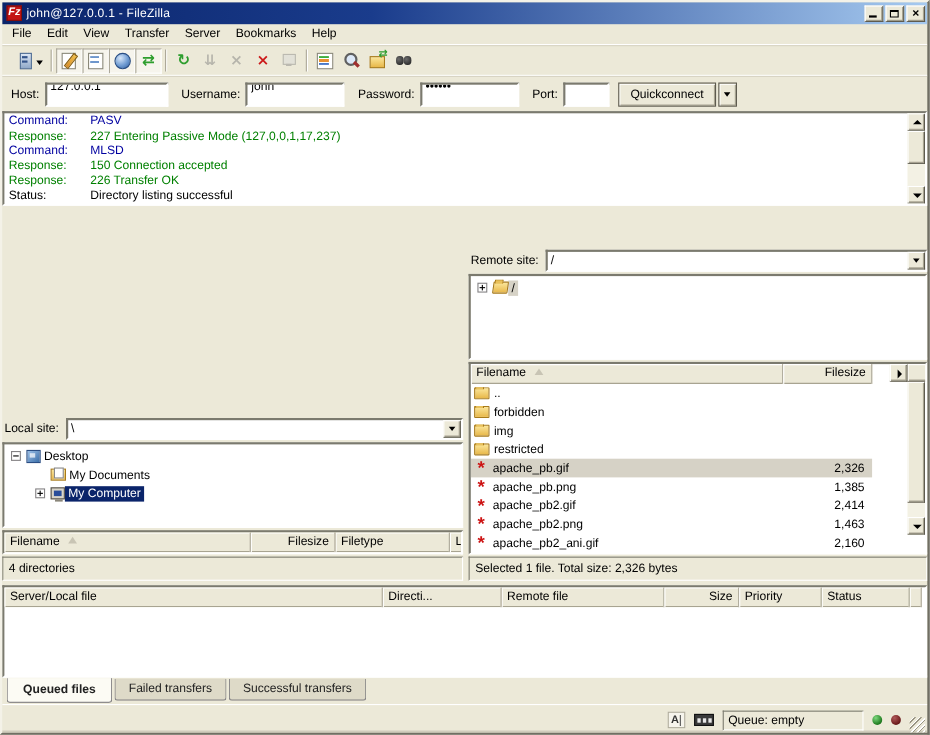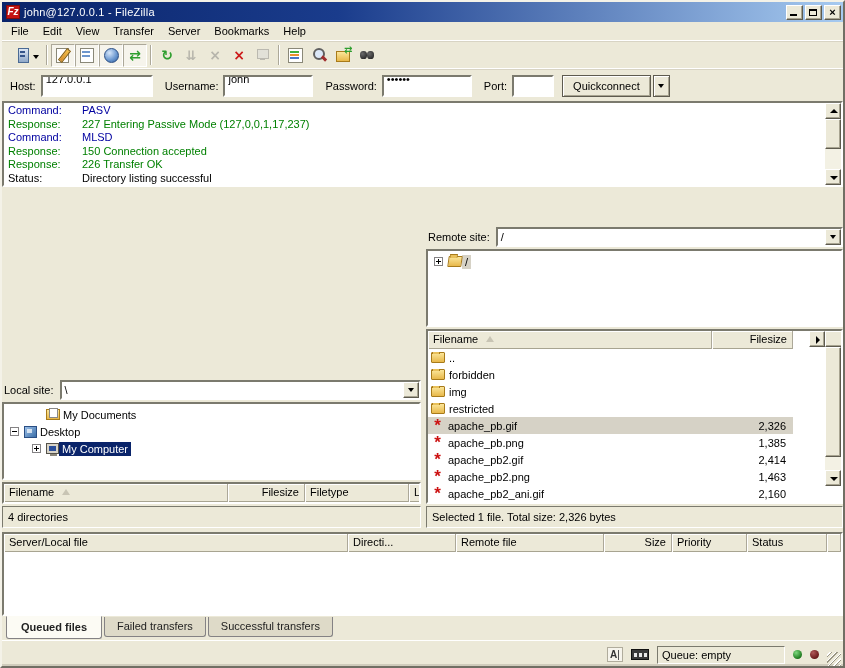--- a/index.html
+++ b/index.html
@@ -187,21 +187,21 @@
   .i-docs::after { content:""; position:absolute; left:2px; top:-2px; width:7px; height:8px; background:#FFF; border:1px solid #888; }
   .i-computer { width:13px; height:11px; background:#D8D4C8; border:1px solid #55524A; }
   .i-computer::before { content:""; position:absolute; left:2px; top:2px; width:7px; height:5px; background:#2A4E9A; }
   .i-computer::after { content:""; position:absolute; left:3px; bottom:-3px; width:7px; height:2px; background:#8A867A; }
 
   
   .panestatus { height:22px; flex:0 0 22px; margin-top:2px; padding:4px 5px 0;
     border:1px solid; border-color:#7B7A6E #FFF #FFF #7B7A6E; background:#ECE9D8; white-space:nowrap; overflow:hidden; }
 
   
-  .queuewrap { height:84px; flex:0 0 84px; margin-top:2px; background:#FFF; display:flex; flex-direction:column;
+  .queuewrap { height:84px; flex:0 0 84px; margin-top:2px; background:#FFF; display:flex; flex-direction:row;
     border:2px solid; border-color:#7B7A6E #FFF #FFF #7B7A6E; overflow:hidden; }
   .queue-body { flex:1; background:#FFF; }
 
   
   .tabsrow { height:24px; flex:0 0 24px; display:flex; align-items:flex-start; padding:1px 0 0 4px; }
   .tab { padding:3px 12px 4px; background:#DEDAC8; border:1px solid #848284; border-top:none;
     border-radius:0 0 3px 3px; margin-right:2px; color:#222; }
   .tab.active { background:#FCFBF4; font-weight:bold; padding:4px 14px 5px; border-top:1px solid #FCFBF4; margin-top:-1px; }
 
   
@@ -370,29 +370,29 @@
       <div class="siterow">
         <span class="site-label">Local site:</span>
         <div class="combo">
           <div class="combo-text">\</div>
           <div class="combo-btn">
               <span class="tri-down"></span>
             </div>
         </div>
       </div>
       <div class="treeview" id="local-tree">
+          <div class="tree-row" style="padding-left: 6px;">
+            <span class="expander minus"></span>
+            <span class="i i-desktop"></span>
+            <span class="tree-label">Desktop</span>
+          </div>
           <div class="tree-row" style="padding-left: 28px;">
             <span class="expander none"></span>
             <span class="i i-docs"></span>
             <span class="tree-label">My Documents</span>
-          </div>
-          <div class="tree-row" style="padding-left: 6px;">
-            <span class="expander minus"></span>
-            <span class="i i-desktop"></span>
-            <span class="tree-label">Desktop</span>
           </div>
           <div class="tree-row" style="padding-left: 28px;">
             <span class="expander plus"></span>
             <span class="i i-computer"></span>
             <span class="tree-label sel-active">My Computer</span>
           </div>
         </div>
       <div class="listwrap">
         <div class="listheader local-grid" id="local-header">
             <div class="hdr-cell"><span>Filename</span><span class="sort-asc"></span></div>

